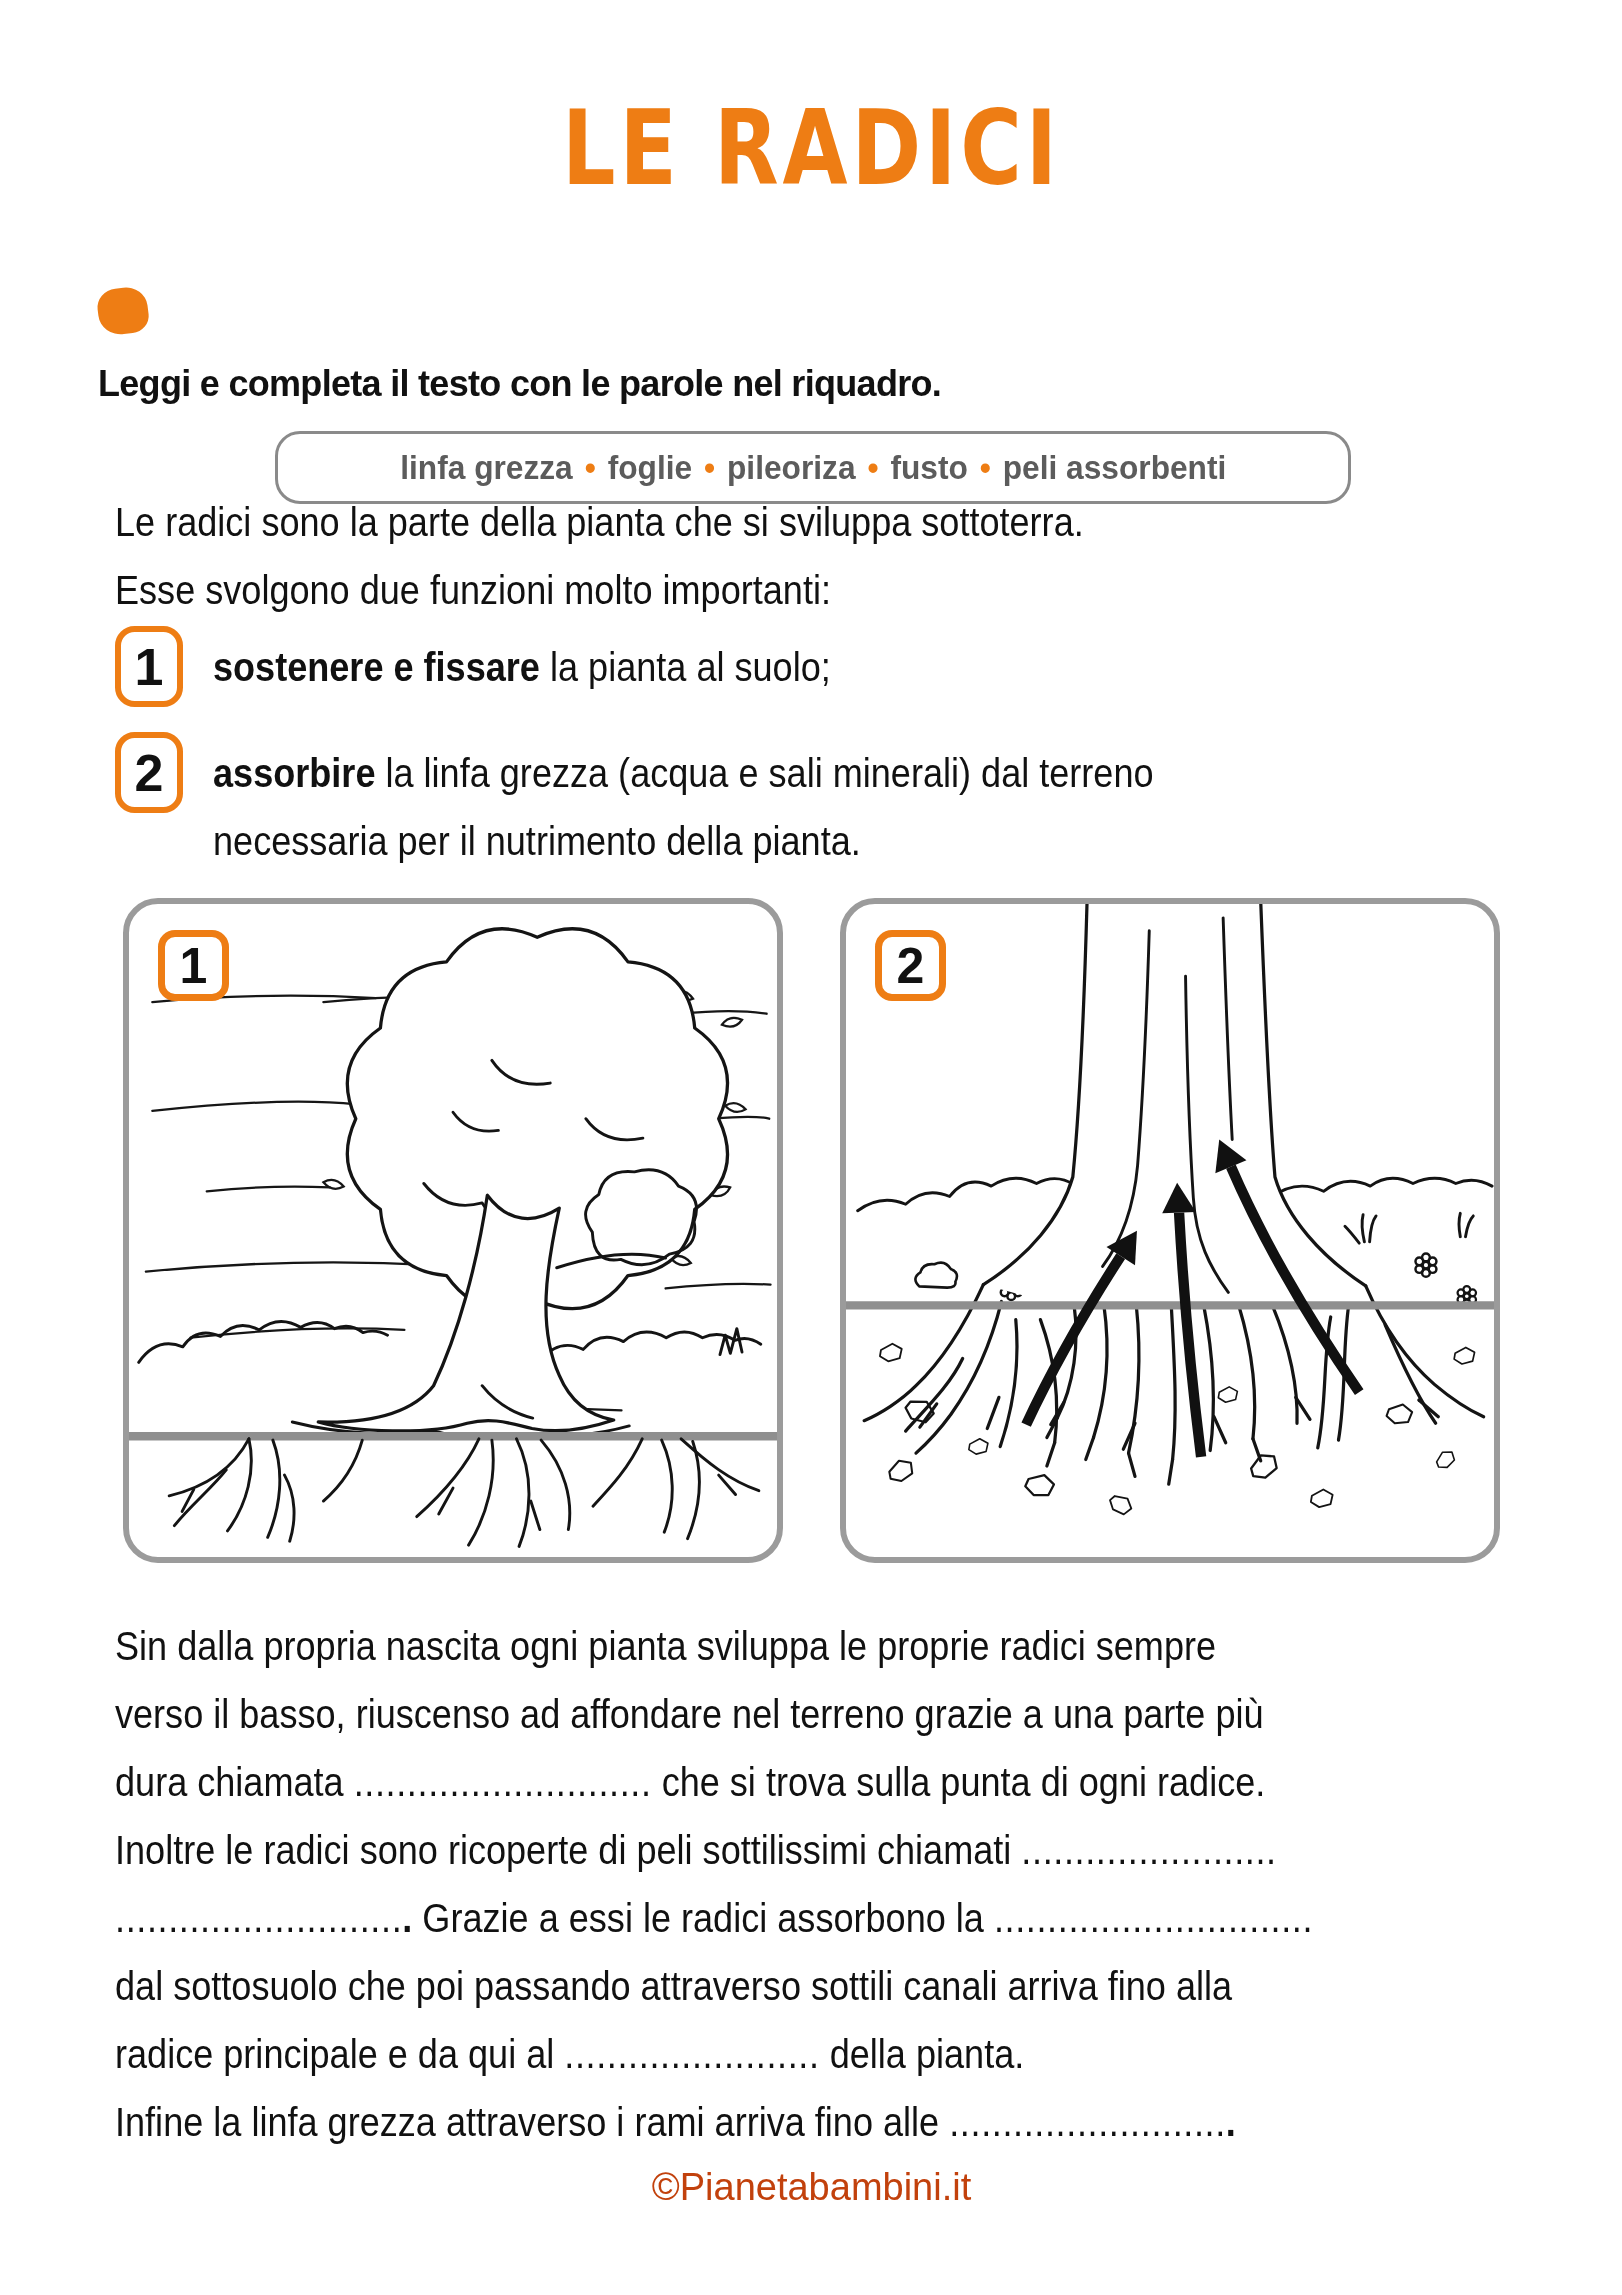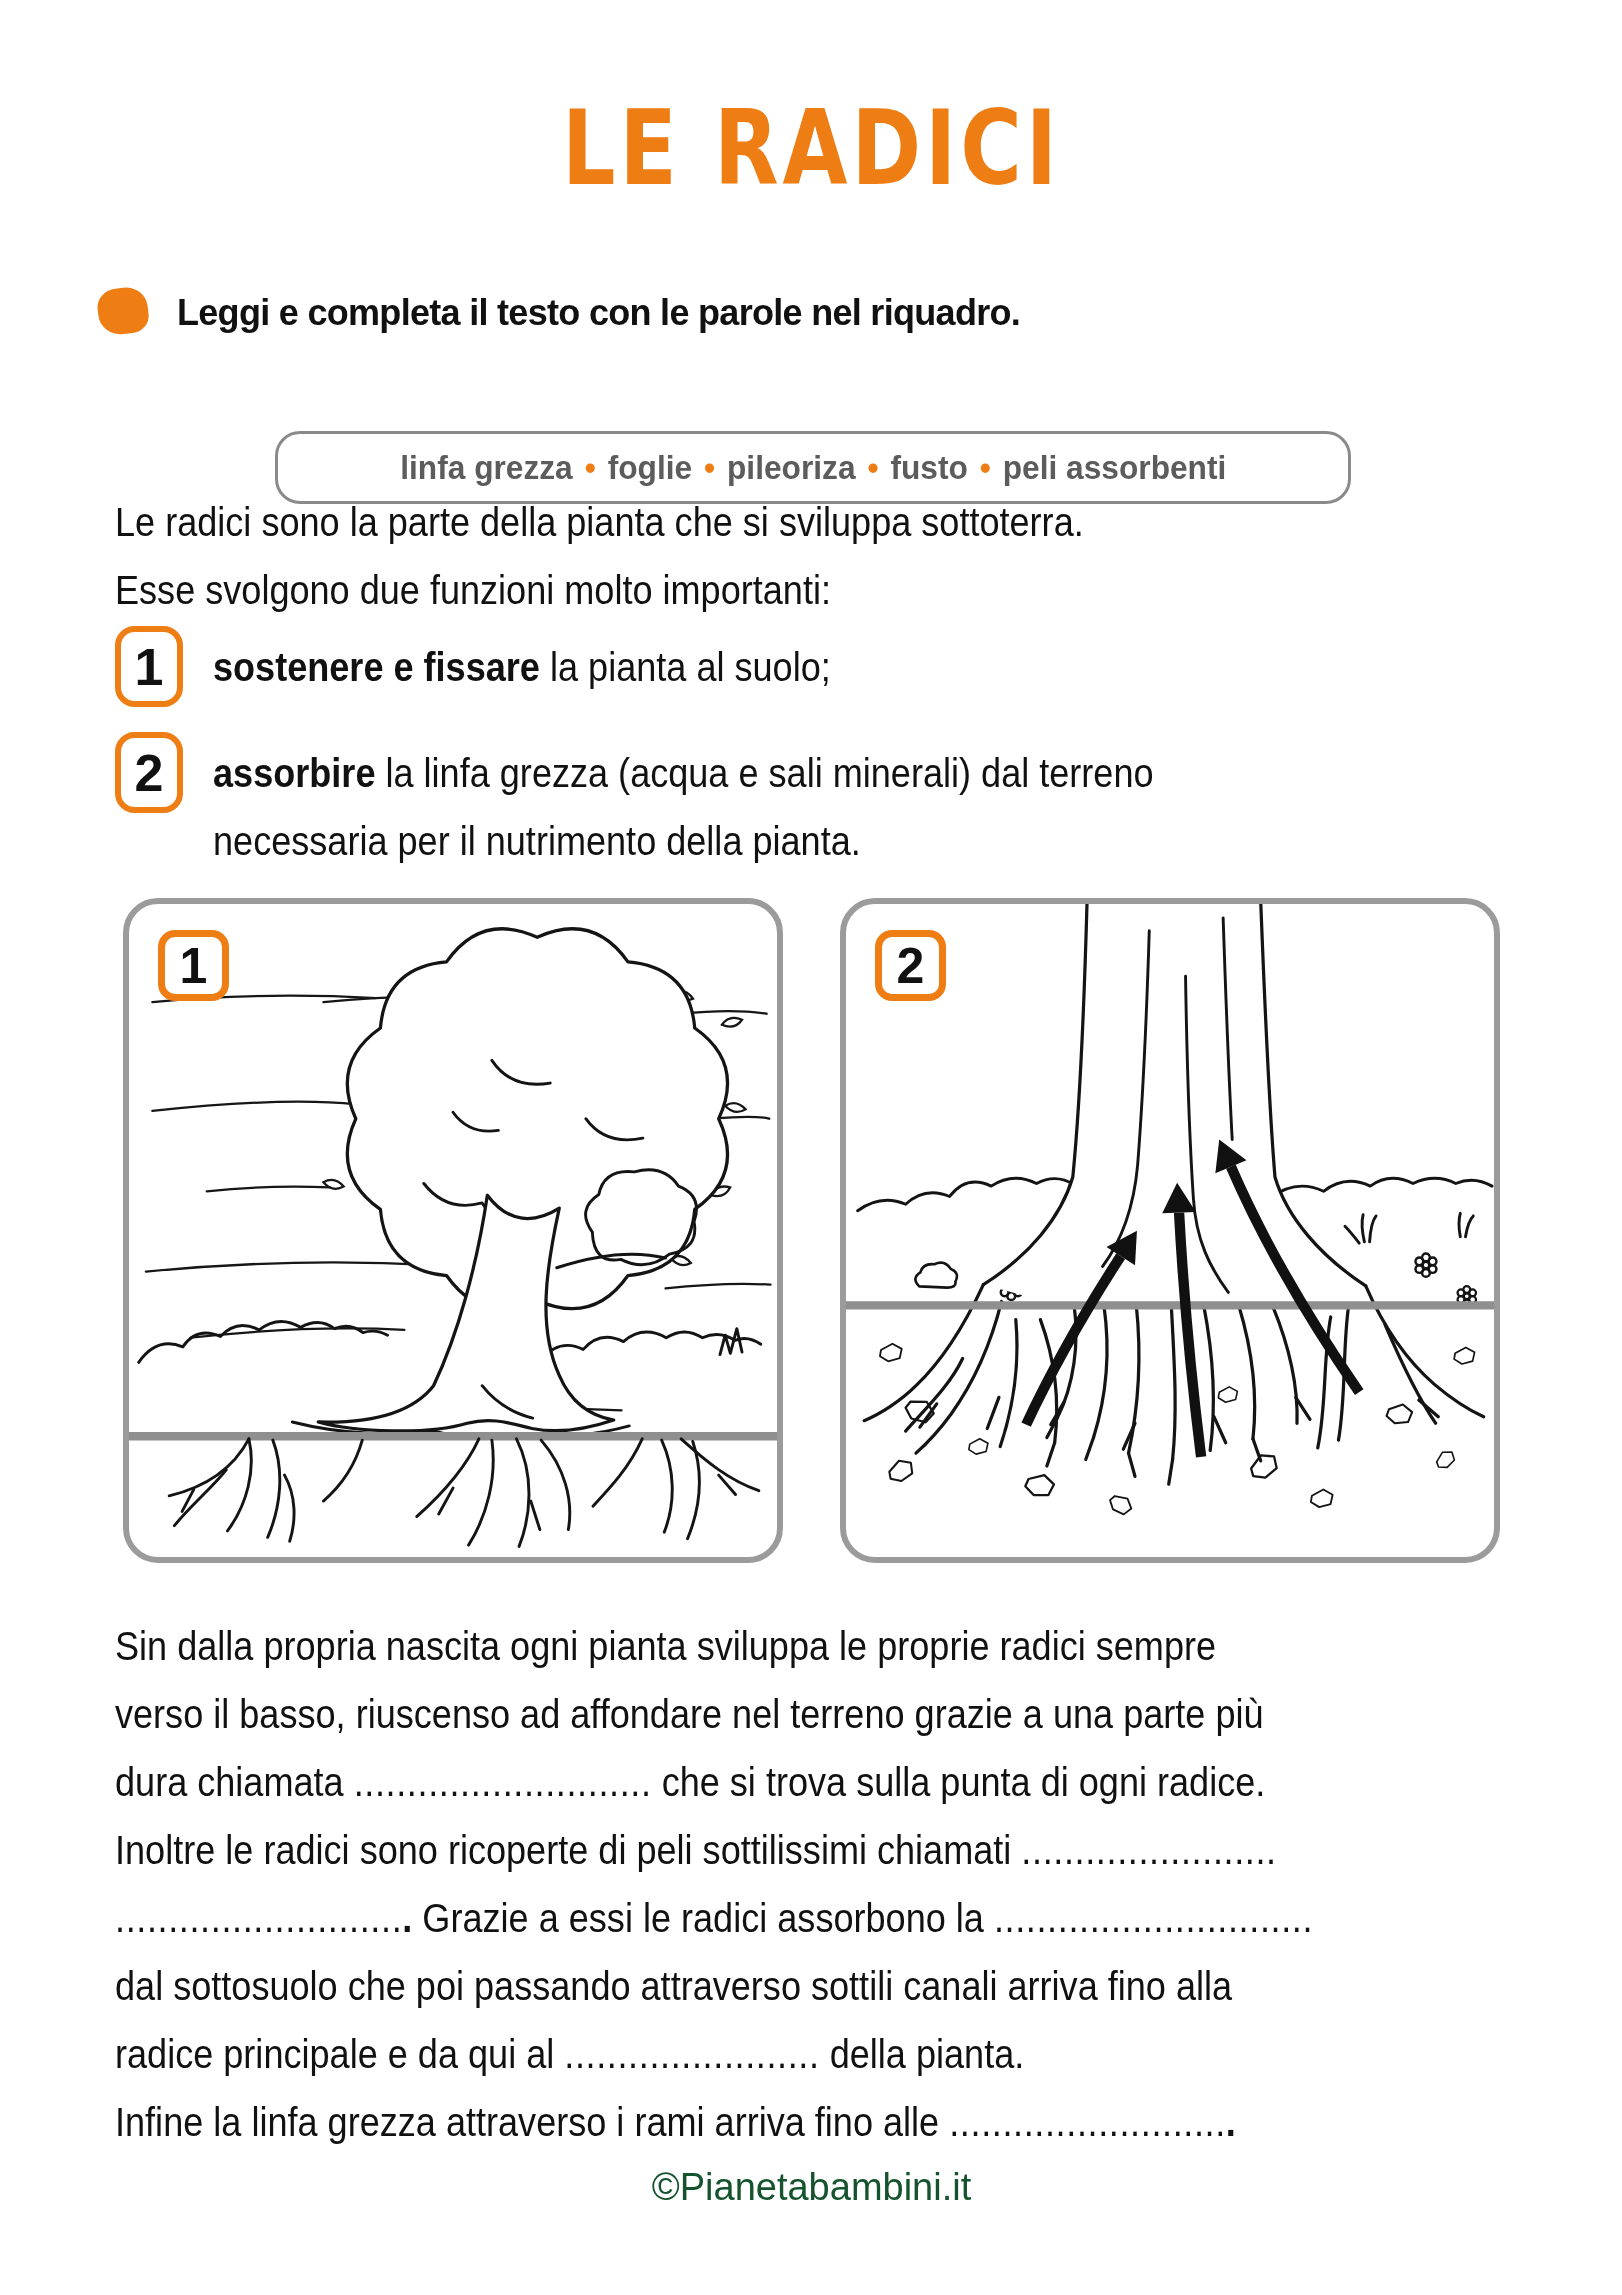--- a/index.html
+++ b/index.html
@@ -10,21 +10,21 @@
 
   
   .title {
     position:absolute; top:89px; left:0; right:0; text-align:center;
     font-family:"DejaVu Sans", sans-serif; font-weight:bold;
     font-size:84px; letter-spacing:3.9px; color:#ee7d14;
     transform:scaleY(1.22); transform-origin:center top; white-space:nowrap;
   }
 
   
-  .instruction { position:absolute; left:98px; top:288px; display:flex; align-items:flex-end; gap:29px; }
+  .instruction { position:absolute; left:98px; top:288px; display:flex; align-items:flex-start; gap:29px;flex-direction:column; }
   .instruction-marker {
     width:50px; height:46px; background:#ee7d14;
     border-radius:40% 44% 36% 46%; transform:rotate(-7deg); flex:0 0 auto;
   }
   .instruction-text { font-size:36px; font-weight:bold; letter-spacing:-0.7px; white-space:nowrap; }
 
   
   .word-box {
     position:absolute; left:275px; top:387px; width:1076px; height:73px;
     border:3.3px solid #8a8a8a; border-radius:25px; box-sizing:border-box;
@@ -71,21 +71,21 @@
 
   
   .fill-text {
     position:absolute; left:115px; top:1612px; font-size:41px; line-height:68px;
     transform:scaleX(0.88); transform-origin:left top; white-space:nowrap;
   }
   .seg-bold { font-weight:bold; }
   .blank { letter-spacing:0.7px; }
 
   
-  .footer { position:absolute; top:2166px; left:0; right:0; text-align:center; font-size:38px; color:#14532d; }
+  .footer { position:absolute; top:2166px; left:0; right:0; text-align:center; font-size:38px; color:#c2410c; }
 
   
   .ln  { fill:none; stroke:#161616; stroke-width:3.5; stroke-linecap:round; }
   .dr  { fill:none; stroke:#141414; stroke-width:5;  stroke-linecap:round; stroke-linejoin:round; }
   .dr4 { fill:none; stroke:#141414; stroke-width:4.5; stroke-linecap:round; stroke-linejoin:round; }
   .wfill { fill:#ffffff; stroke:#141414; stroke-width:5; stroke-linejoin:round; }
   .stone { fill:#ffffff; stroke:#141414; stroke-width:3.5; stroke-linejoin:round; }
   .ground { stroke:#8f8f8f; stroke-width:13; fill:none; }
   .arrow-line { fill:none; stroke:#111; stroke-width:16; }
   .arrow-head { fill:#111; stroke:none; }

